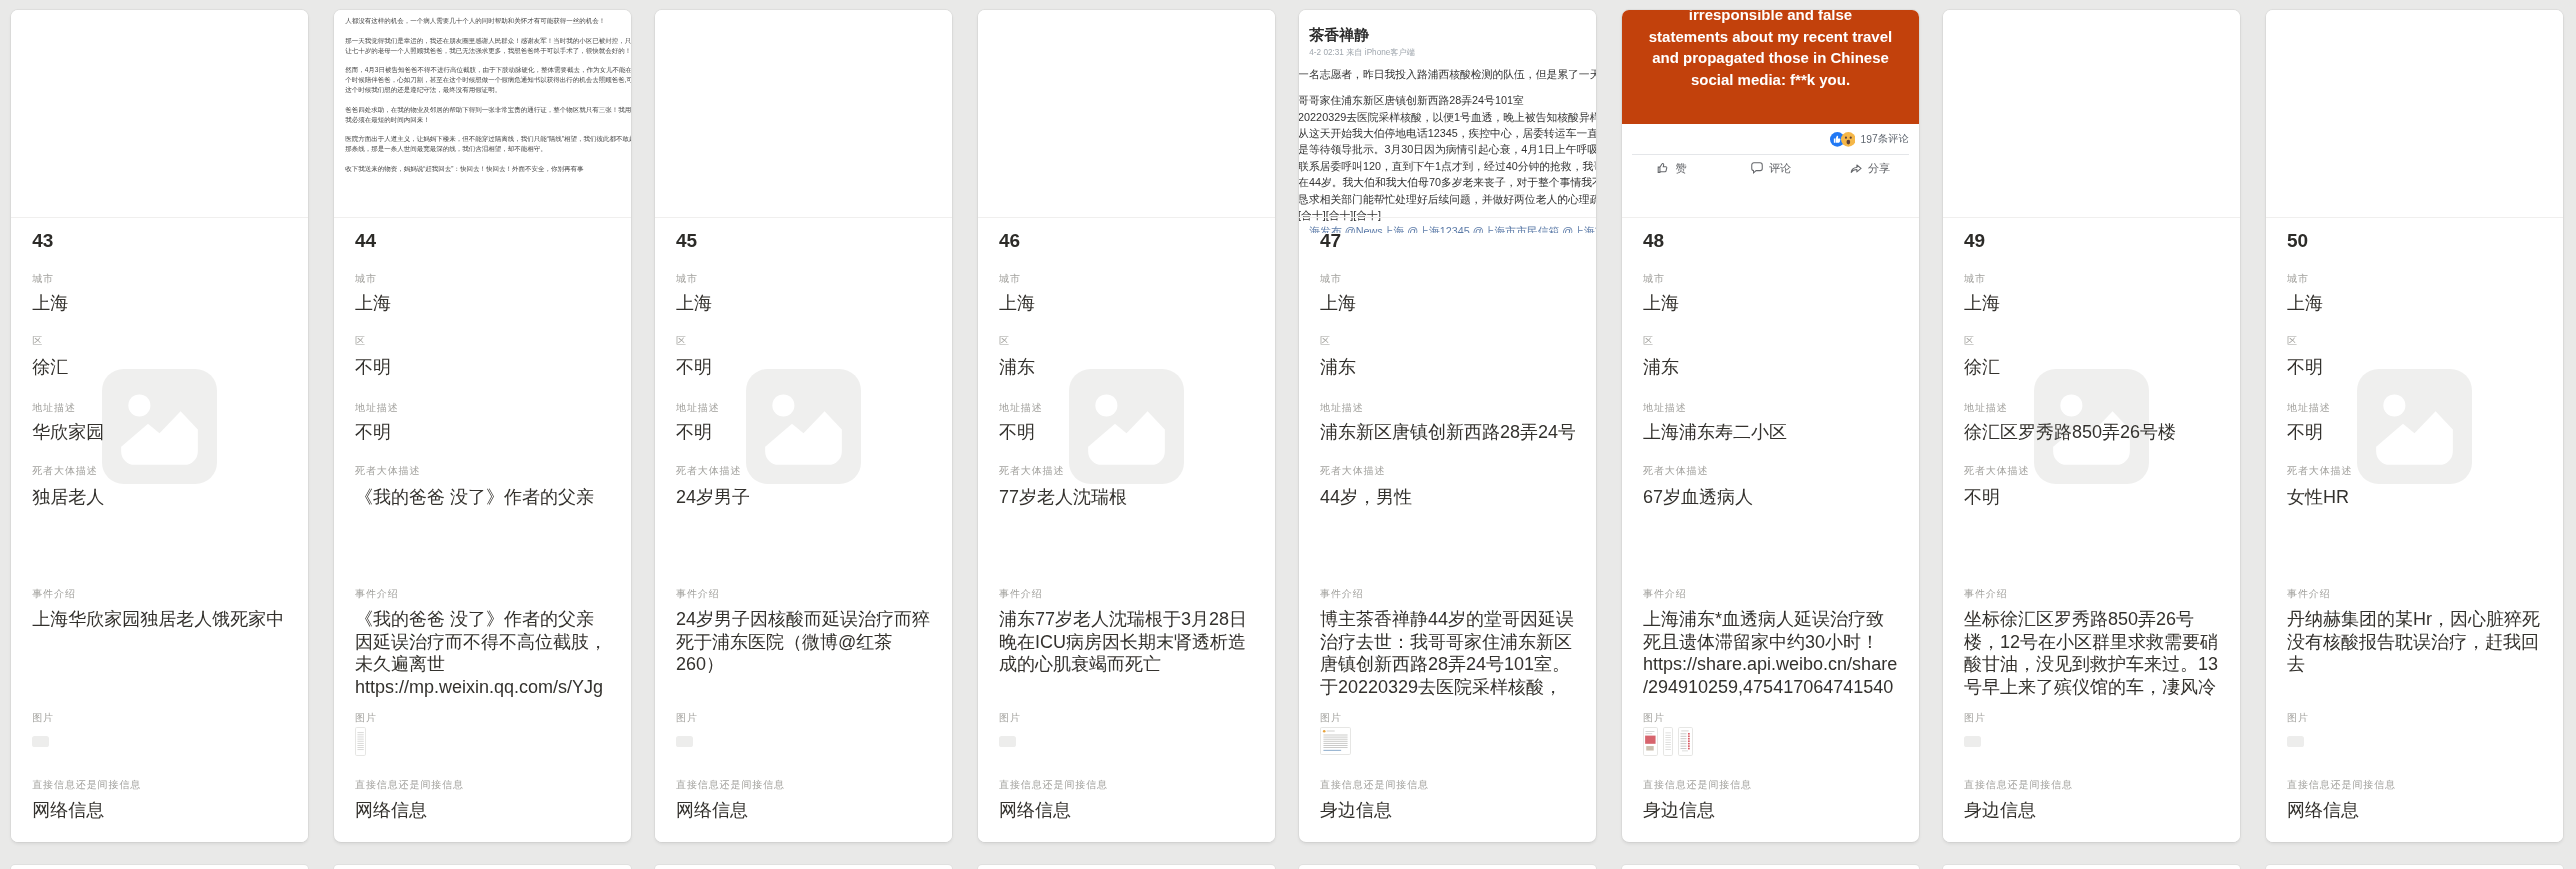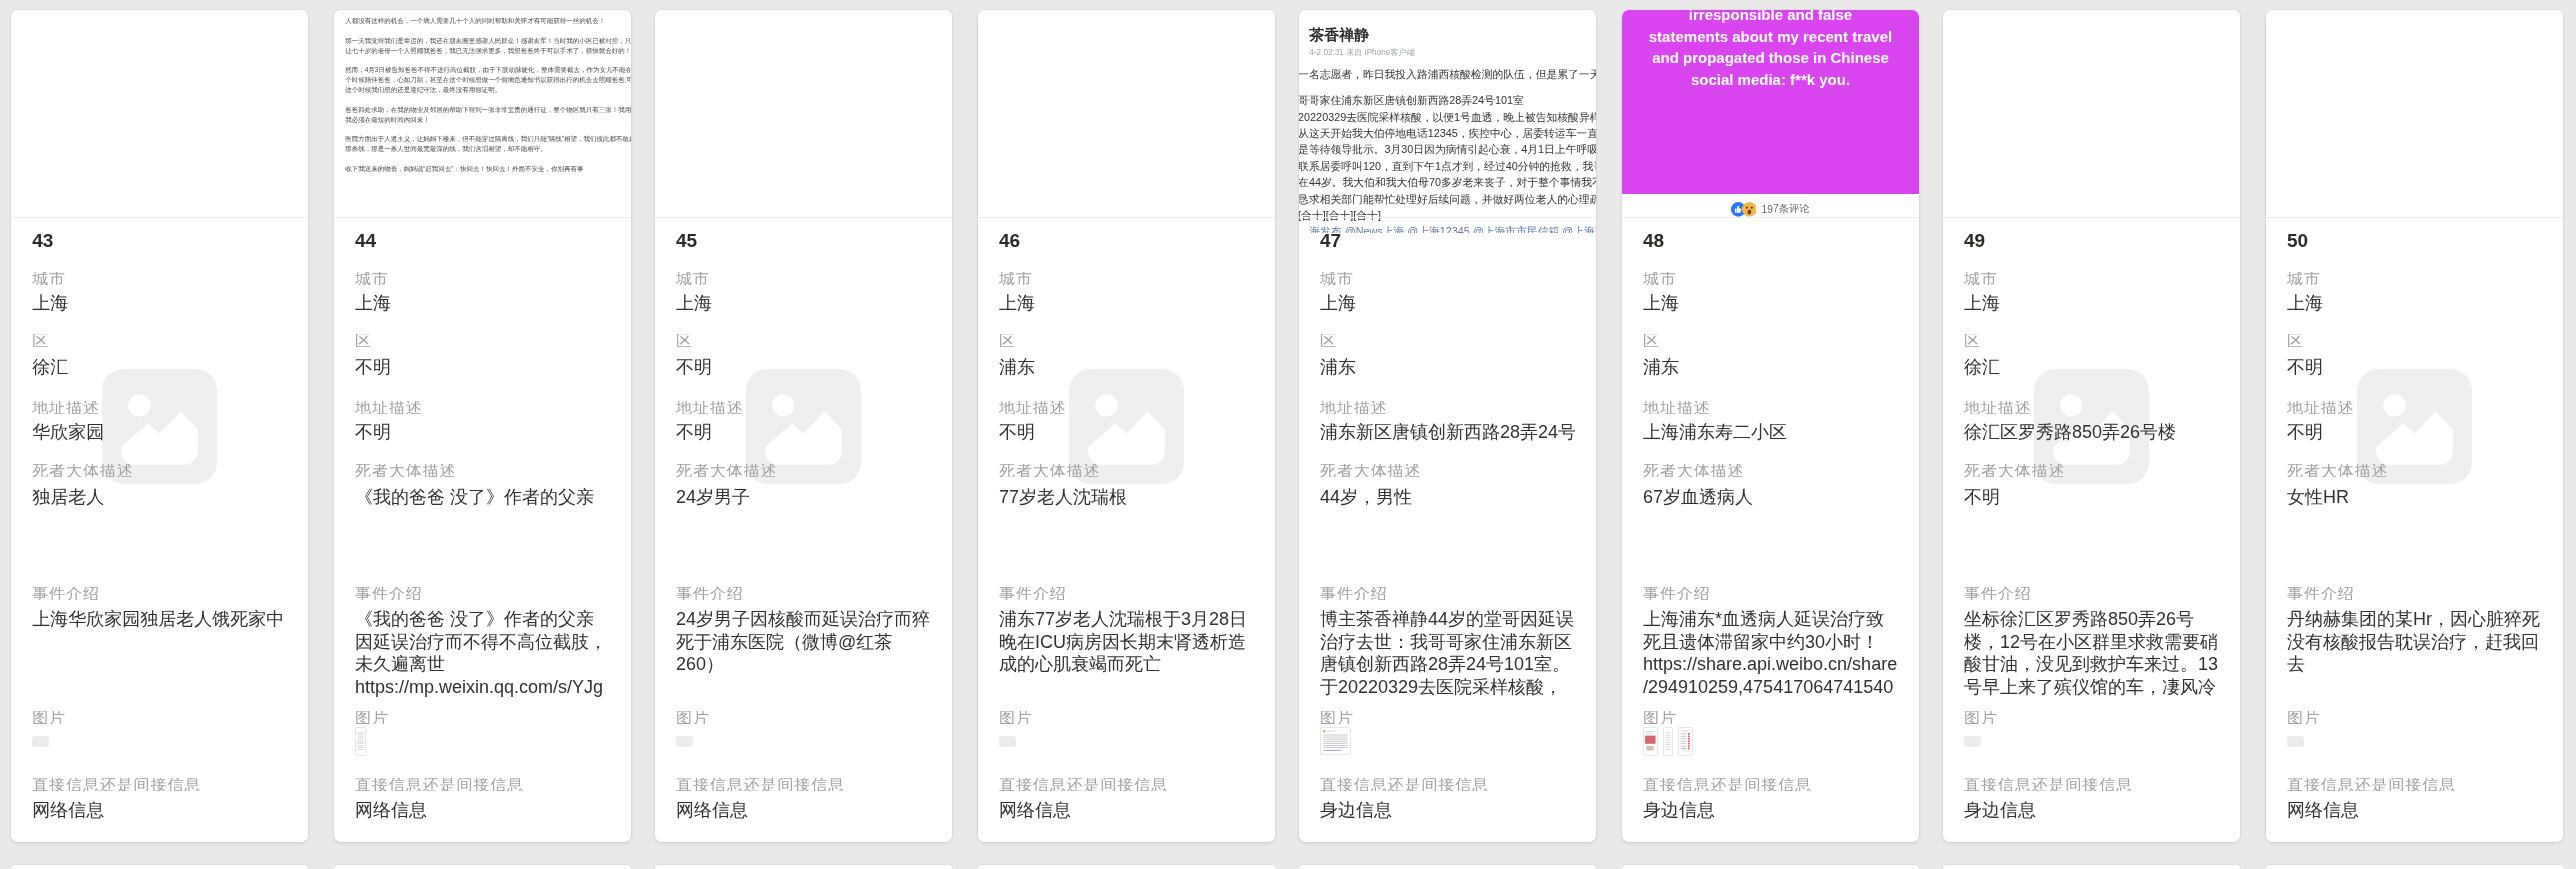--- a/index.html
+++ b/index.html
@@ -28,34 +28,34 @@
   .article{padding:6px 11.2px;font-size:6.5px;line-height:10px;color:#454545;}
   .article p{margin:0 0 9.5px 0;}
   
   .weibo{padding:15.5px 7px 0 10.3px;}
   .weibo .wname{font-size:15px;font-weight:bold;color:#2b2b2b;}
   .weibo .wmeta{font-size:8.2px;color:#9fa6ad;margin:2.6px 0 7.8px 0;white-space:nowrap;overflow:hidden;}
   .weibo .wline{font-size:10.8px;line-height:16.4px;color:#323232;white-space:nowrap;overflow:hidden;margin-left:-11.2px;}
   .weibo .wline.pbreak{margin-bottom:9.5px;}
   .weibo .wmentions{font-size:10.8px;line-height:16.4px;color:#5c7ba8;white-space:nowrap;overflow:hidden;}
   
-  .social-red{height:184px;background:#d946ef;overflow:hidden;padding:0 26px;box-sizing:border-box;}
+  .social-red{height:114px;background:#c2410c;overflow:hidden;padding:0 26px;box-sizing:border-box;}
   .social-red .stext{margin-top:-6px;text-align:center;color:#fff;font-weight:bold;font-size:15px;line-height:21.6px;}
-  .social-meta{display:flex;align-items:center;justify-content:center;padding:7.8px 10.3px 7px 10.3px;}
+  .social-meta{display:flex;align-items:center;justify-content:flex-end;padding:7.8px 10.3px 7px 10.3px;}
   .sreacts{display:flex;align-items:center;}
   .sreacts svg{display:block;}
   .sreacts .ovl{margin-left:-4.3px;}
   .scount{font-size:10.3px;color:#606770;margin-left:5.2px;}
   .scomments{font-size:10.3px;color:#606770;}
   .social-div{height:0.9px;background:#e4e6e9;margin:0 10.3px;}
   .social-actions{display:flex;padding-top:6px;}
   .saction{flex:1;display:flex;align-items:center;justify-content:center;gap:5.2px;color:#65676b;font-size:11.2px;}
   
   .num{position:absolute;left:21px;top:220px;font-size:19px;line-height:22.4px;font-weight:600;color:#2c2b28;text-align:center;}
-  .flabel{position:absolute;left:21px;width:255px;font-size:16px;line-height:13px;color:#a2a19d;letter-spacing:0.9px;white-space:nowrap;overflow:hidden;}
+  .flabel{position:absolute;left:21px;width:255px;font-size:10px;line-height:13px;color:#a2a19d;letter-spacing:0.9px;white-space:nowrap;overflow:hidden;}
   .fvalue{position:absolute;left:21px;width:255px;font-size:18px;line-height:21px;color:#33312d;overflow:hidden;}
   .lab-city{top:262px}   .val-city{top:283px;height:21px}
   .lab-dist{top:324px}   .val-dist{top:347px;height:21px}
   .lab-addr{top:391px}   .val-addr{top:412px;height:21px;white-space:nowrap}
   .lab-vict{top:454px}   .val-vict{top:477px;height:21px;white-space:nowrap}
   .lab-evt{top:577px}    .val-evt{top:598px;height:90px;line-height:22.4px;overflow-wrap:anywhere}
   .lab-img{top:701px}
   .thumbs{position:absolute;left:21px;top:717px;height:28.4px;display:flex;gap:5.2px;align-items:flex-start;}
   .pill{width:17px;height:11.2px;background:#ededec;border-radius:2.6px;margin-top:8.6px;}
   .thumb{background:#fff;border:0.9px solid #e6e6e4;border-radius:1.7px;box-sizing:border-box;}

